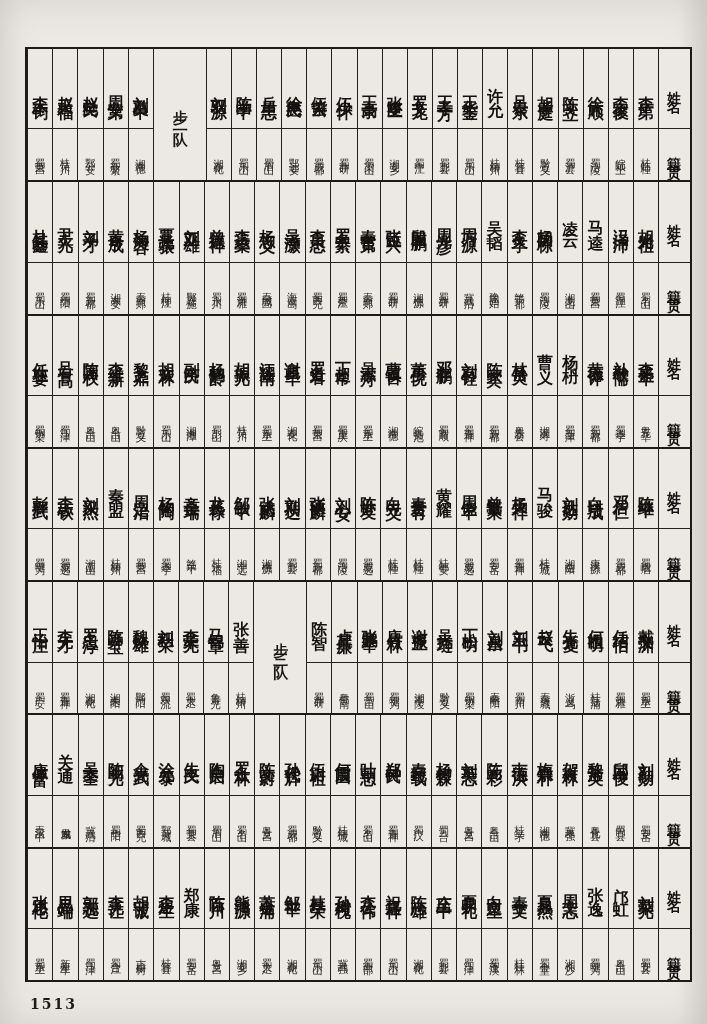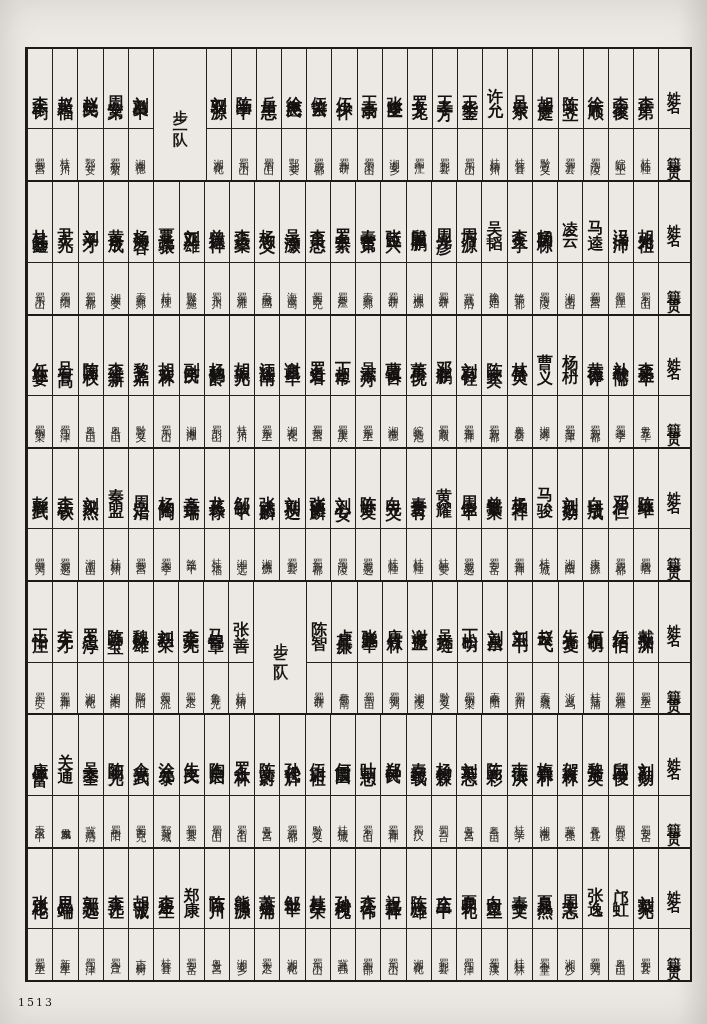--- a/index.html
+++ b/index.html
@@ -29,23 +29,23 @@
   .cell-name{height:61%;display:flex;align-items:center;justify-content:center;border-bottom:1px solid #23201d;overflow:hidden;}
   .cell-origin{height:39%;display:flex;align-items:center;justify-content:center;overflow:hidden;}
   .vtext{writing-mode:vertical-rl;text-orientation:upright;line-height:1;white-space:nowrap;}
   .name-text{font-size:16px;font-weight:700;letter-spacing:4px;color:#141210;}
   .name-text.len-2{letter-spacing:14px;}
   .origin-text{font-size:10.5px;font-weight:500;letter-spacing:3px;color:#2b2825;}
   .origin-text.len-4{letter-spacing:0;font-size:10px;}
   .head-label{font-size:14px;font-weight:700;letter-spacing:9px;color:#141210;}
   .divider-text{font-size:15px;font-weight:700;letter-spacing:11px;color:#1a1816;}
   .page-number{
-    position:absolute;left:18px;top:996px;
+    position:absolute;left:30px;top:996px;
     font-family:"DejaVu Serif","Liberation Serif",serif;
-    font-size:11px;font-weight:400;letter-spacing:2px;color:#1e1c1a;
+    font-size:14px;font-weight:700;letter-spacing:2px;color:#1e1c1a;
   }
 </style>
 </head>
 <body>
 
 <div class="page">
   <div class="grid">
       <div class="band">
         <div class="colhead">
           <div class="cell-name">

